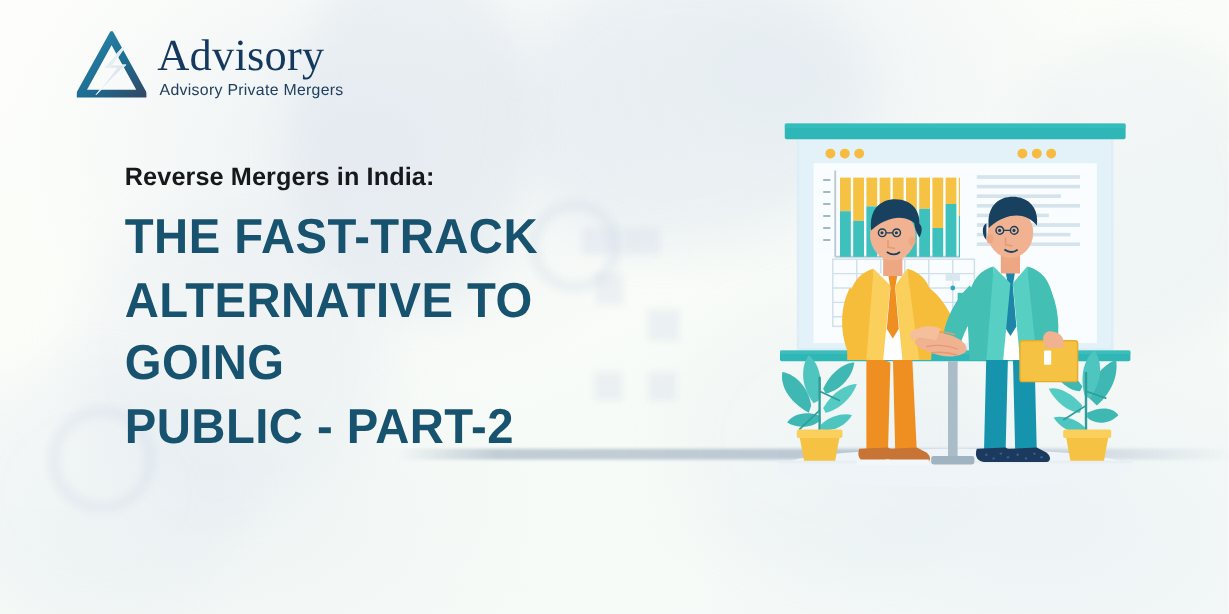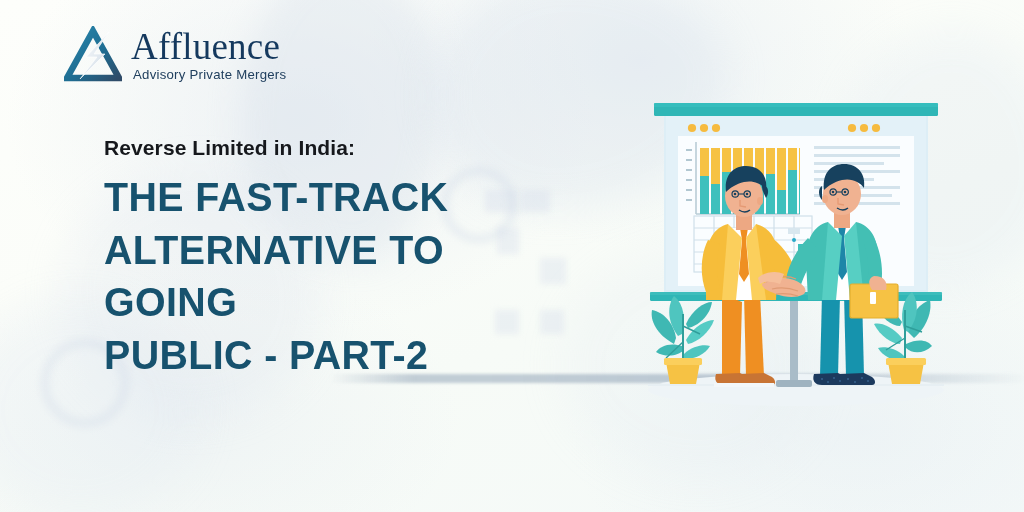--- a/index.html
+++ b/index.html
@@ -103,27 +103,27 @@
             <stop offset="60%" stop-color="#dfe7ee"></stop>
             <stop offset="100%" stop-color="#b9c6d3"></stop>
           </linearGradient>
         </defs>
         <path d="M29 5 L55 52 L3 52 Z" fill="none" stroke="url(#tri)" stroke-width="6.5" stroke-linejoin="miter"></path>
         <path d="M45 6 L22 31 L33 31 L16 53 L41 28 L30 28 Z" fill="url(#swoosh)" opacity=".97"></path>
         <path d="M45 6 L22 31 L33 31 L16 53 L41 28 L30 28 Z" fill="none" stroke="#ffffff" stroke-width=".8" opacity=".8"></path>
       </svg>
     </span>
     <span class="words">
-      <span class="brand">Affluence</span>
+      <span class="brand">Advisory</span>
       <span class="tagline">Advisory Private Mergers</span>
     </span>
   </div>
 
   <div id="headline">
-    <div id="kicker">Reverse Limited in India:</div>
+    <div id="kicker">Reverse Mergers in India:</div>
     <div id="title">THE FAST-TRACK
 ALTERNATIVE TO GOING
 PUBLIC - PART-2</div>
   </div>
 
   <div id="art">
     <svg viewBox="0 0 320 330" aria-hidden="true">
       <defs>
         <clipPath id="boardClip">
             <rect x="28" y="26" width="264" height="178" rx="2"></rect>

